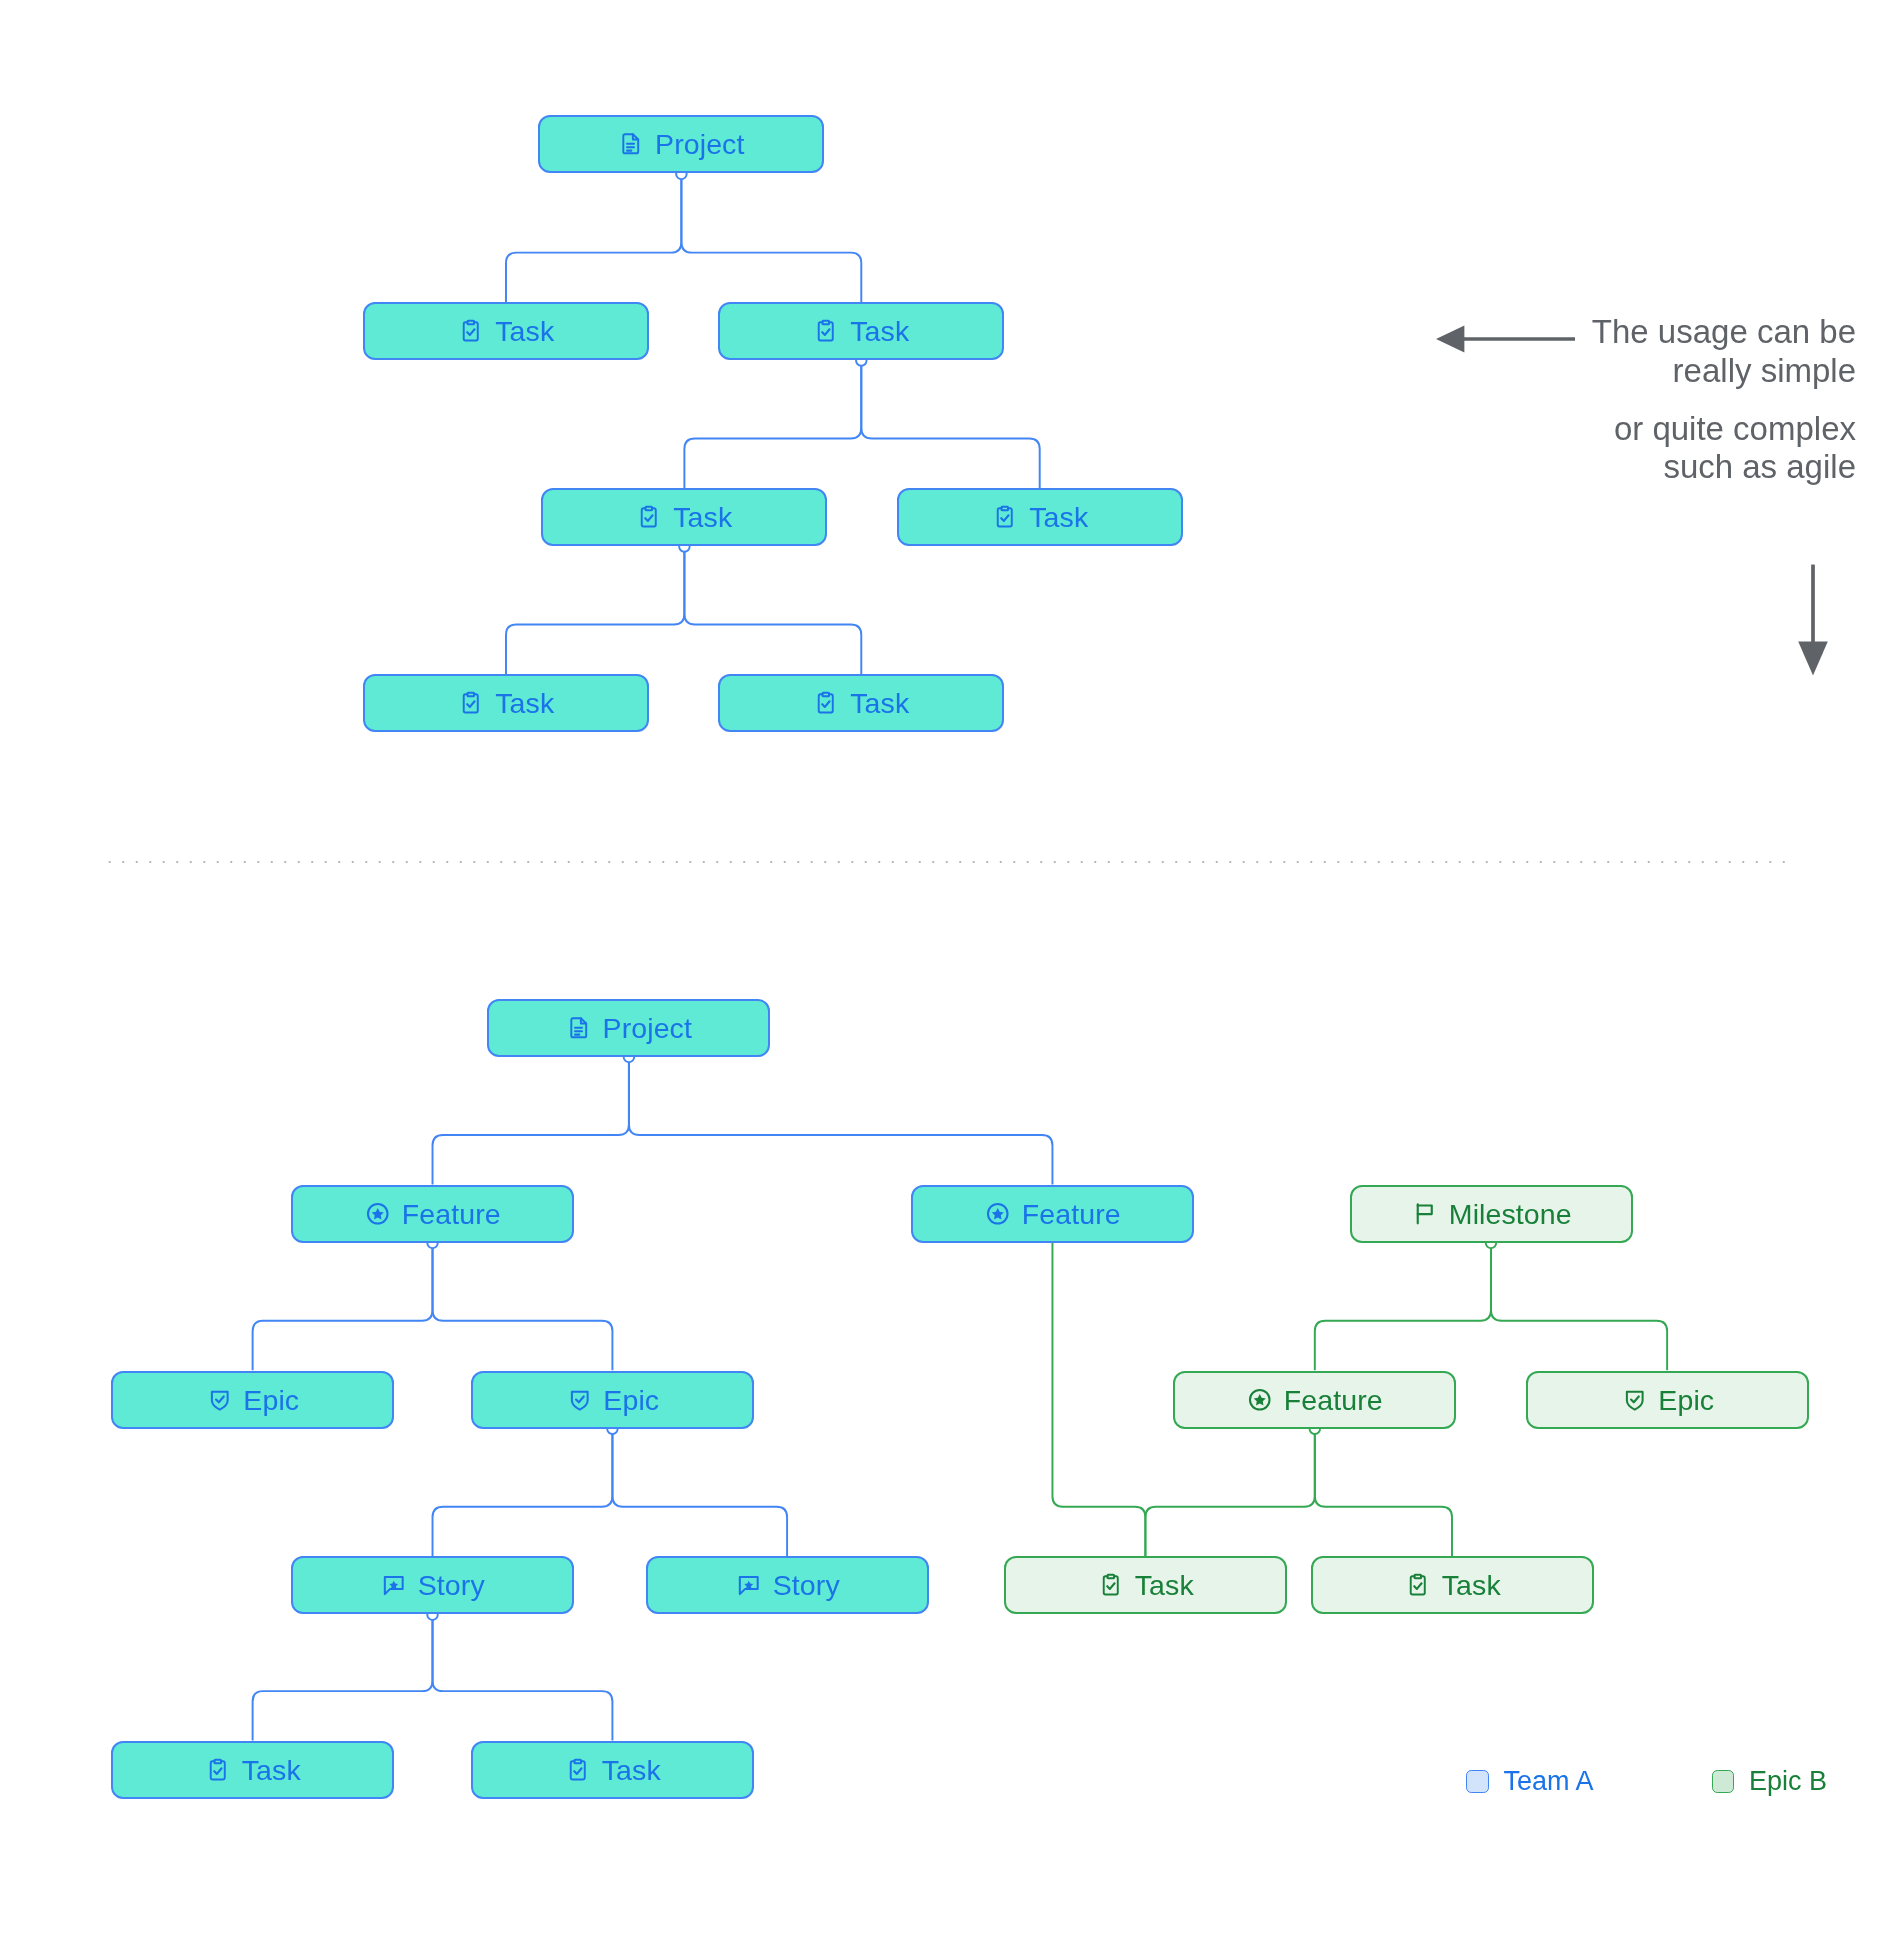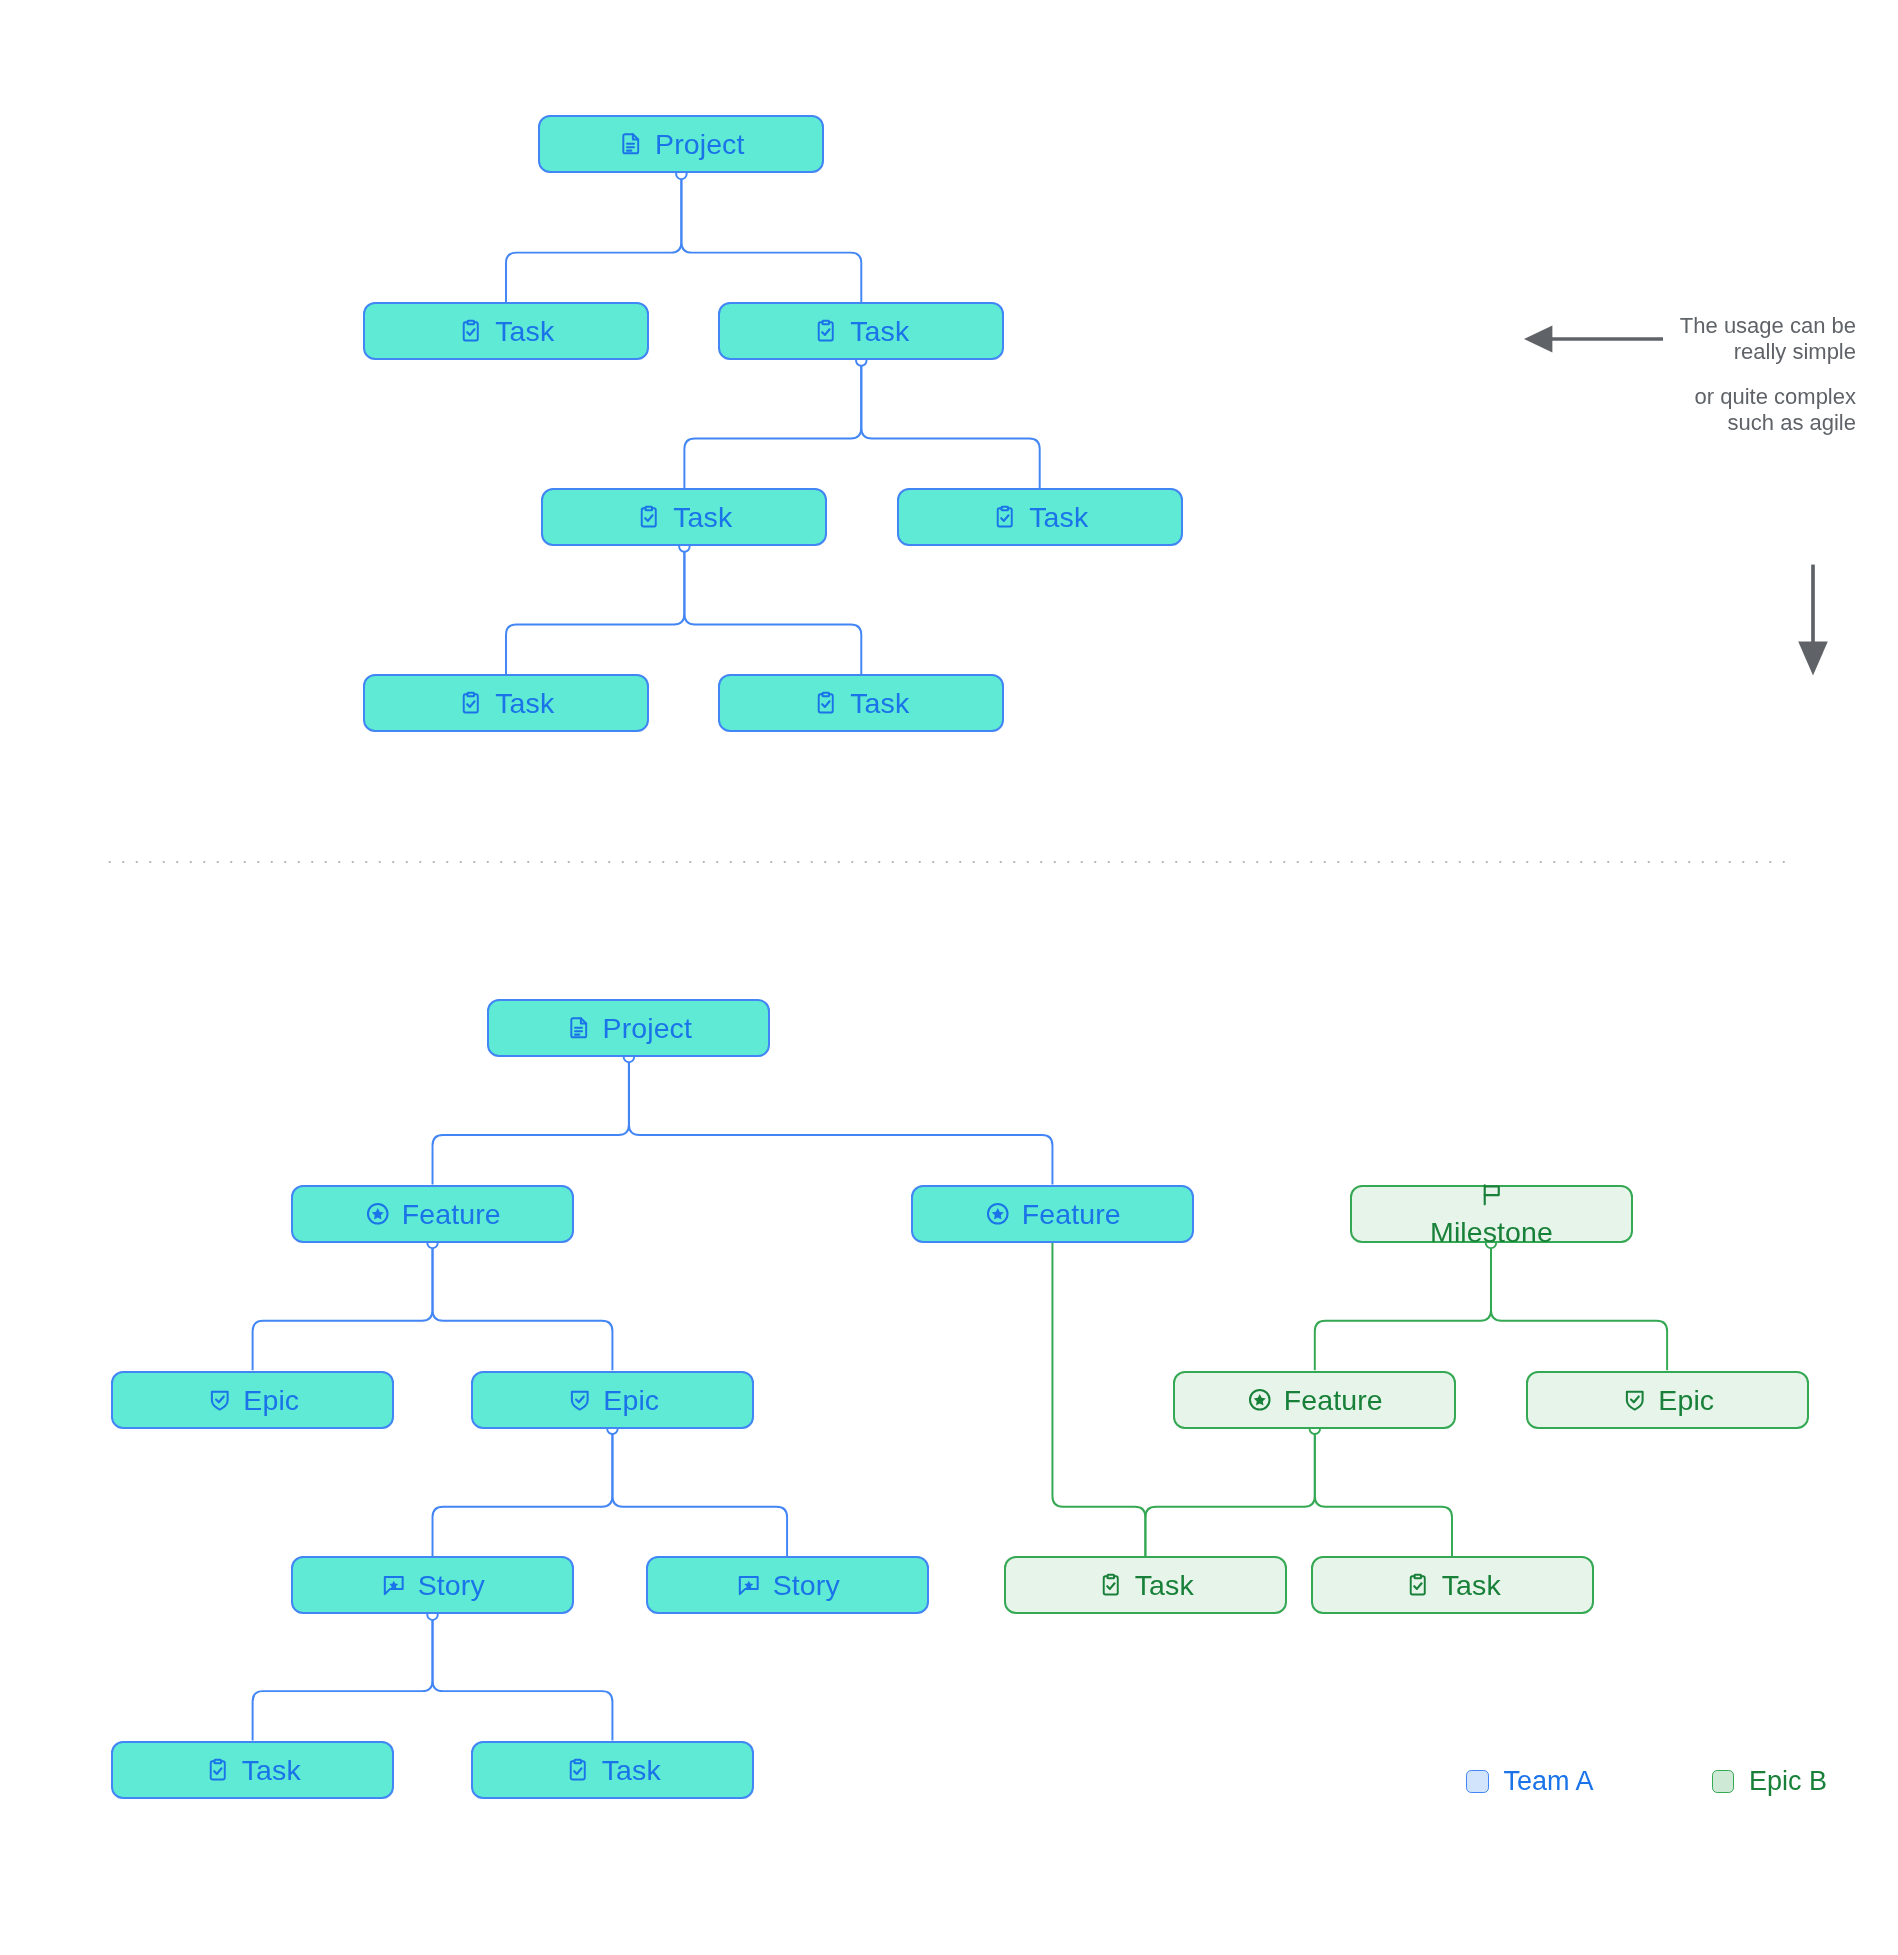--- a/index.html
+++ b/index.html
@@ -92,21 +92,21 @@
     z-index: 4;
   }
   #annotation .ann-row {
     display: flex;
     align-items: flex-start;
     justify-content: flex-end;
     gap: 0px;
   }
   #annotation .ann-text {
     color: #5f6368;
-    font-size: 22px;
+    font-size: 33px;
     line-height: 1.17;
     text-align: right;
     white-space: pre-line;
   }
   #arrow-left {
     flex: 0 0 auto;
     margin-top: 10.5px;
     margin-right: 16.5px;
   }
   #arrow-down {
@@ -300,21 +300,21 @@
       <div class="node team-a" style="left: 911px; top: 1185px; width: 283px; height: 58px;">
         <span class="nicon">
           <svg width="25.5" height="25.5" viewBox="0 0 24 24" fill="none" stroke="#1a73e8" stroke-width="1.9" stroke-linecap="round" stroke-linejoin="round">
       <circle cx="12" cy="12" r="9.2"></circle>
       <path d="M12 6.6 l1.75 3.55 3.92 0.57 -2.84 2.76 0.67 3.9 -3.5 -1.84
                -3.5 1.84 0.67 -3.9 -2.84 -2.76 3.92 -0.57 z" fill="#1a73e8" stroke="none"></path>
     </svg>
         </span>
         <span class="nlabel">Feature</span>
       </div>
-      <div class="node team-b" style="left: 1350px; top: 1185px; width: 283px; height: 58px; flex-direction: column;">
+      <div class="node team-b" style="left: 1350px; top: 1185px; width: 283px; height: 58px;">
         <span class="nicon">
           <svg width="25.5" height="25.5" viewBox="0 0 24 24" fill="none" stroke="#188038" stroke-width="2" stroke-linecap="round" stroke-linejoin="round">
       <line x1="5.4" y1="3.2" x2="5.4" y2="21"></line>
       <path d="M5.4 4.2 h13.2 v8.1 H5.4"></path>
     </svg>
         </span>
         <span class="nlabel">Milestone</span>
       </div>
       <div class="node team-a" style="left: 111px; top: 1371px; width: 283px; height: 58px;">
         <span class="nicon">

